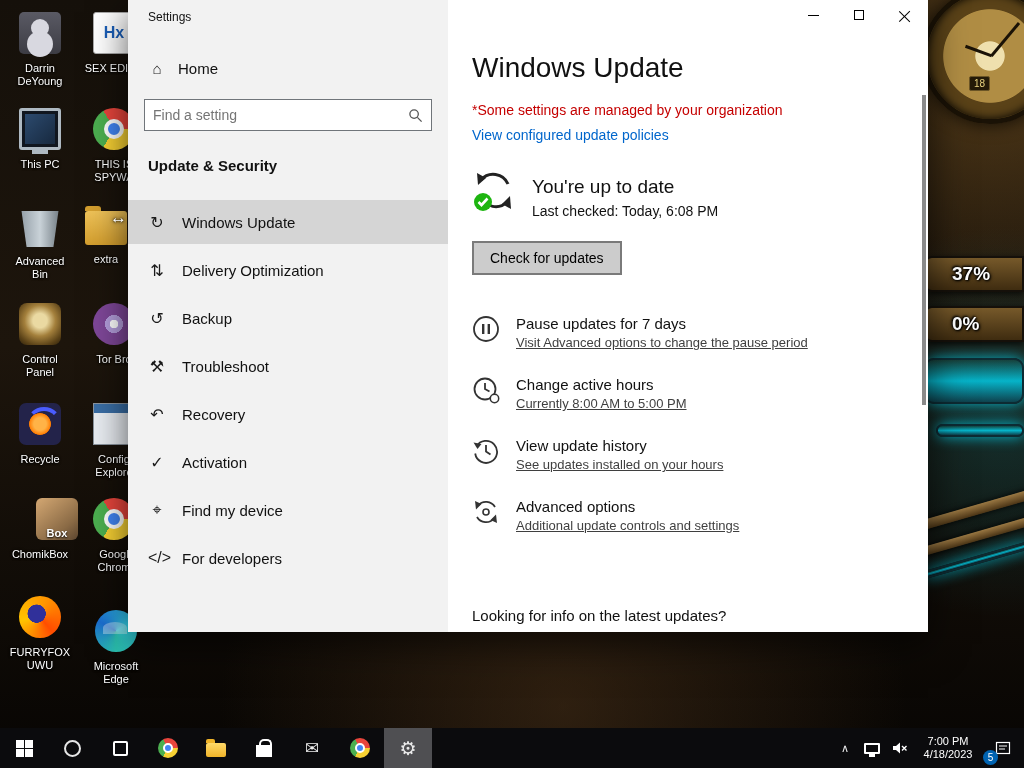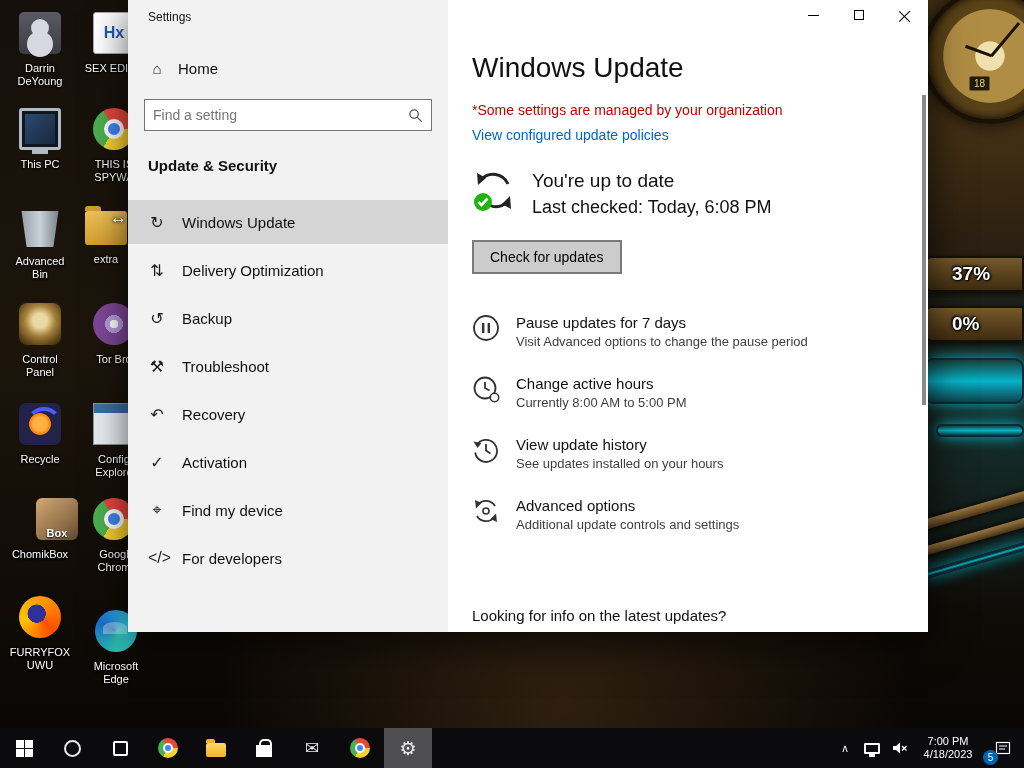--- a/index.html
+++ b/index.html
@@ -111,29 +111,29 @@
   .ic-max { width:10px; height:10px; border:1px solid #000; }
   .ic-close { position:relative; width:12px; height:12px; }
   .ic-close::before,.ic-close::after { content:""; position:absolute; left:5px; top:0; width:1.4px; height:15px; background:#000; }
   .ic-close::before { transform:rotate(45deg); }
   .ic-close::after { transform:rotate(-45deg); }
 
   .c-title { margin-top:52px; font-size:28px; font-weight:300; }
   .c-org { margin-top:18px; font-size:14px; color:#c50000; }
   .c-link { margin-top:9px; font-size:14px; color:#0066cc; cursor:pointer; width:max-content; }
   .c-status { margin-top:26px; display:flex; gap:16px; align-items:flex-start; }
-  .c-status-title { font-size:19px; margin-top:1px; }
-  .c-status-sub { font-size:18px; margin-top:5px; }
+  .c-status-title { font-size:19px; margin-top:7px; }
+  .c-status-sub { font-size:14px; margin-top:5px; }
   .c-check { margin-top:22px; font-size:14px; font-family:inherit; padding:7px 16px;
       background:#cccccc; border:2px solid #7a7a7a; color:#000; cursor:pointer; }
   .c-opts { margin-top:40px; }
   .c-opt { display:flex; gap:16px; margin-bottom:26px; align-items:flex-start; cursor:pointer; }
   .c-opt svg { flex:none; }
   .c-opt-title { font-size:15px; }
-  .c-opt-sub { font-size:13px; color:#3f3f3f; margin-top:3px; }
+  .c-opt-sub { font-size:13px; color:#3f3f3f; margin-top:3px;text-decoration:underline; }
   .c-footer { position:absolute; left:24px; bottom:8px; font-size:15px; }
   .vthumb { position:absolute; right:2px; top:95px; width:4px; height:310px; background:#8a8a8a; cursor:pointer; }
 
   
   .cursor { position:absolute; left:110px; top:208px; z-index:15; color:#fff; font-size:17px;
       text-shadow:0 0 2px #000, 0 0 4px #000; pointer-events:none; }
 
   
   .taskbar { position:absolute; left:0; bottom:0; width:1024px; height:40px; background:#0b0b0d;
       display:flex; align-items:center; z-index:50; }

